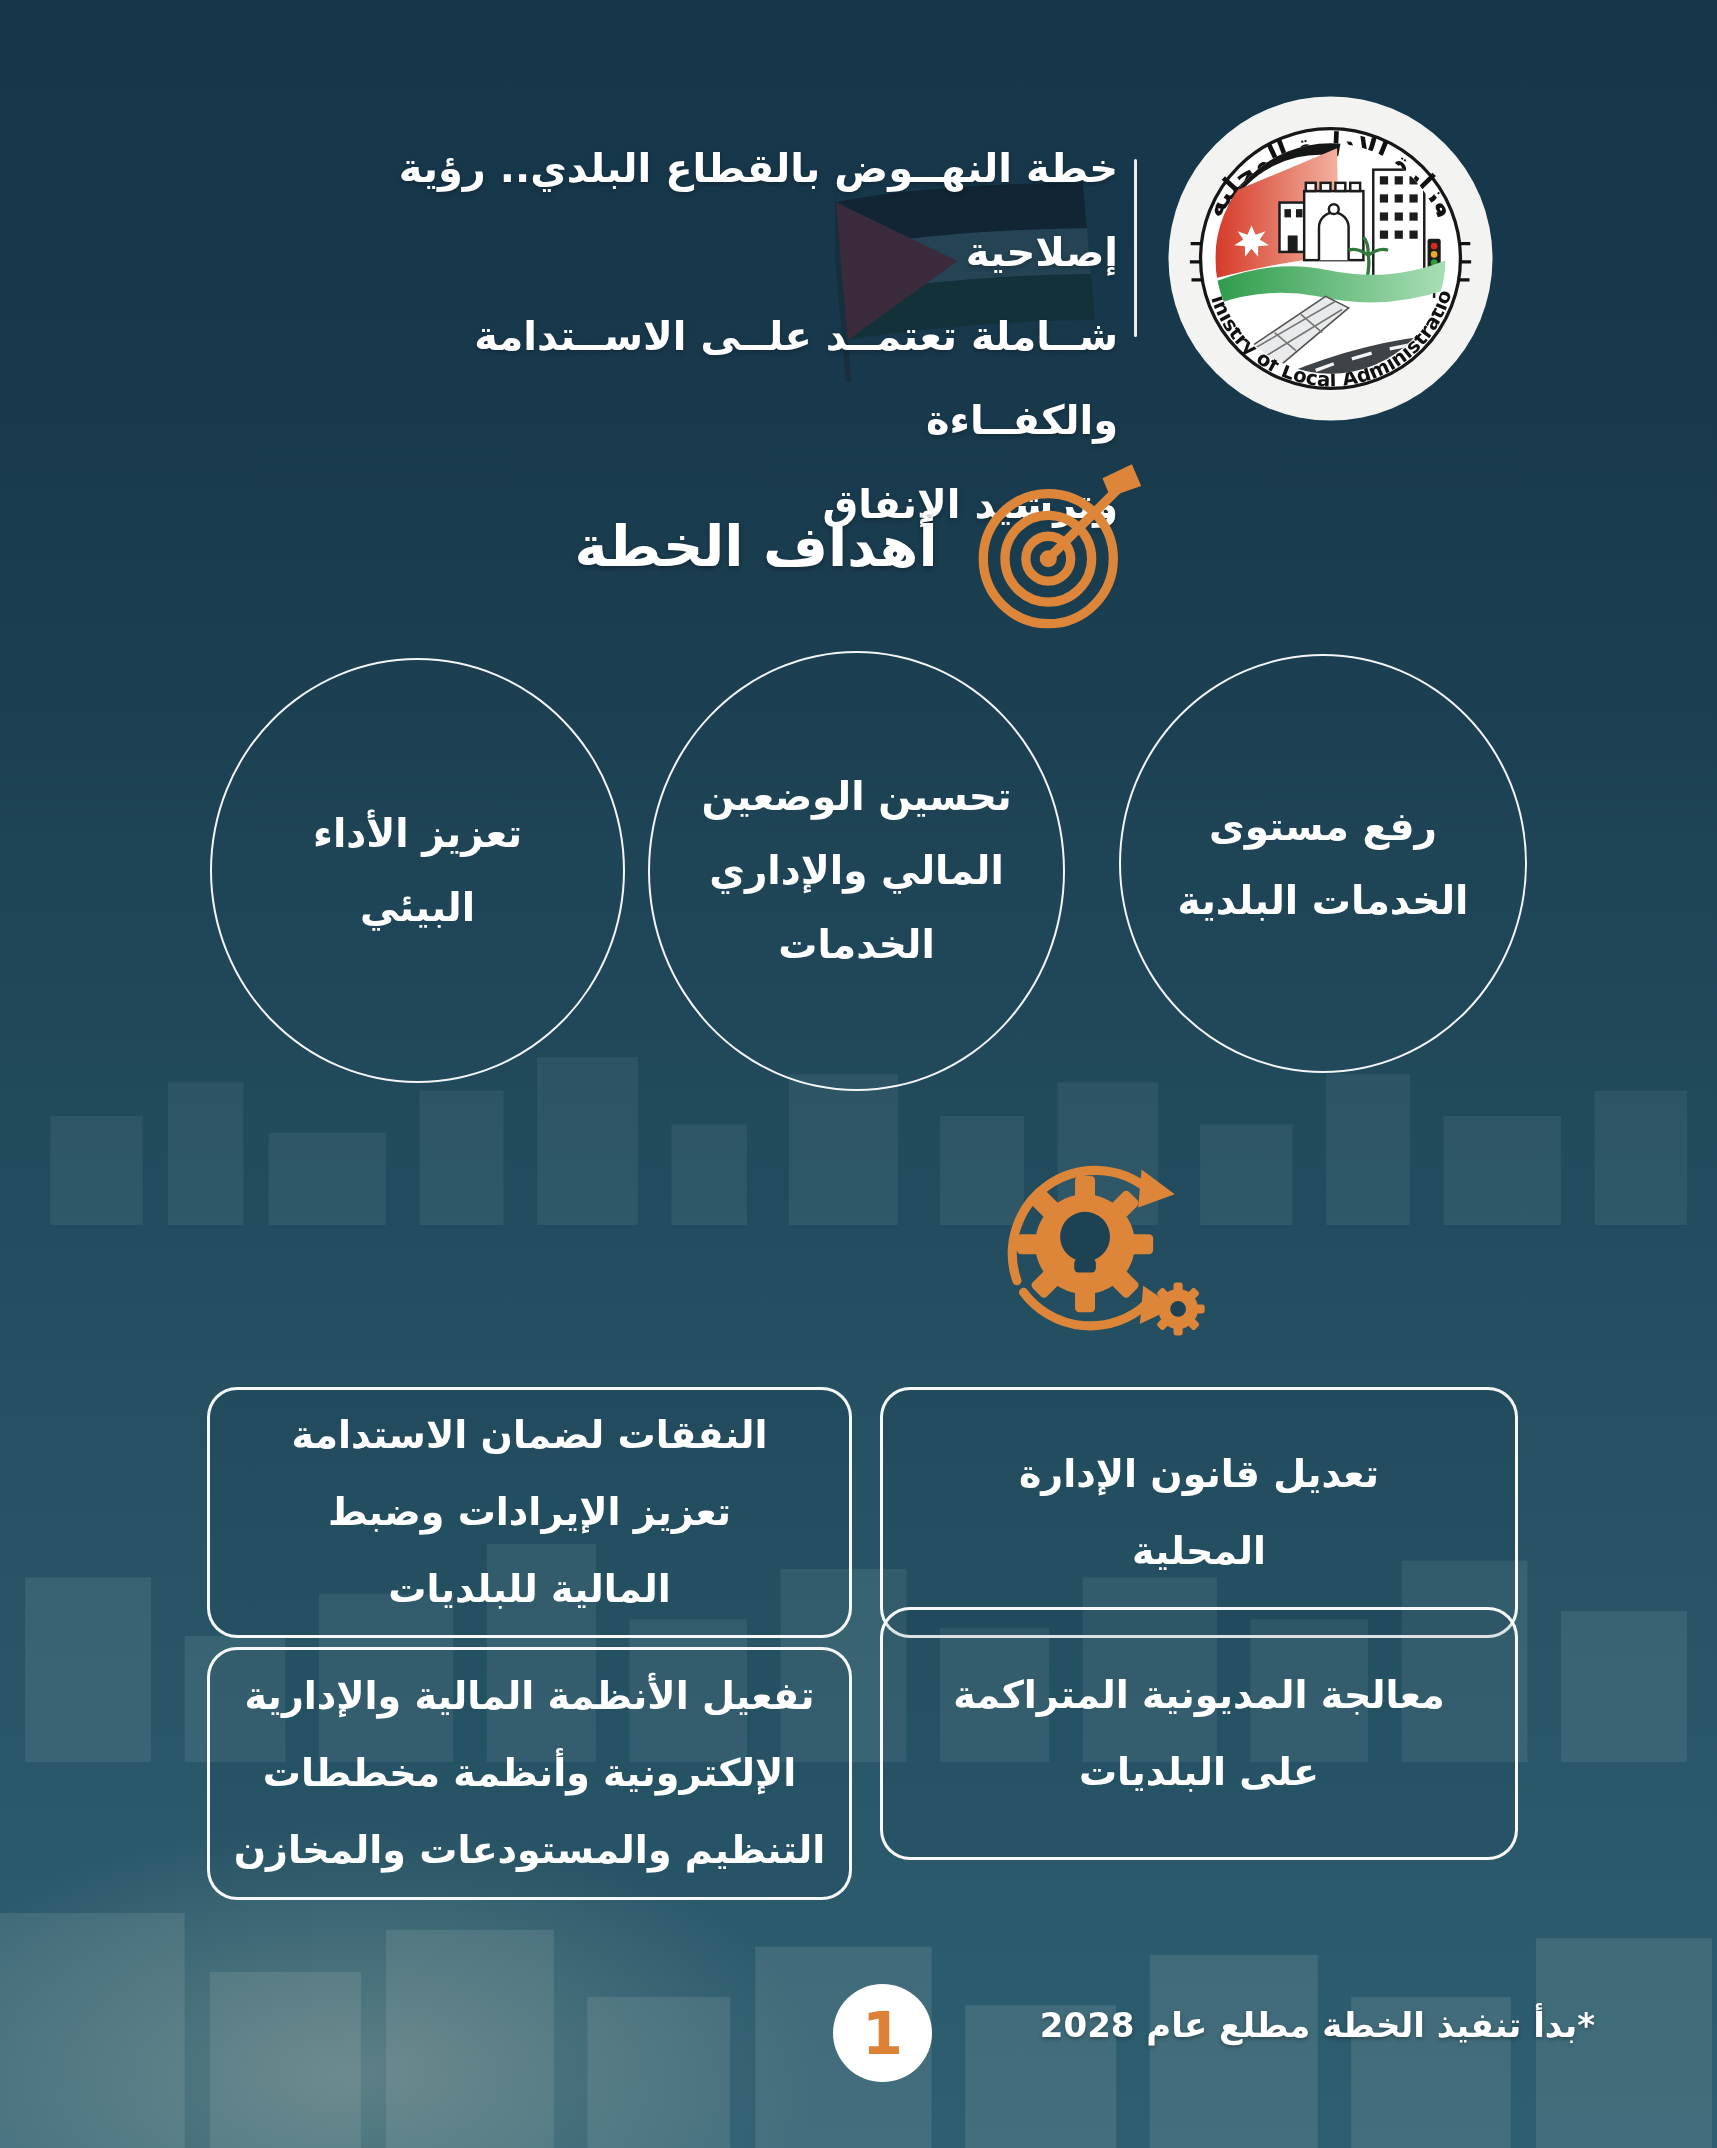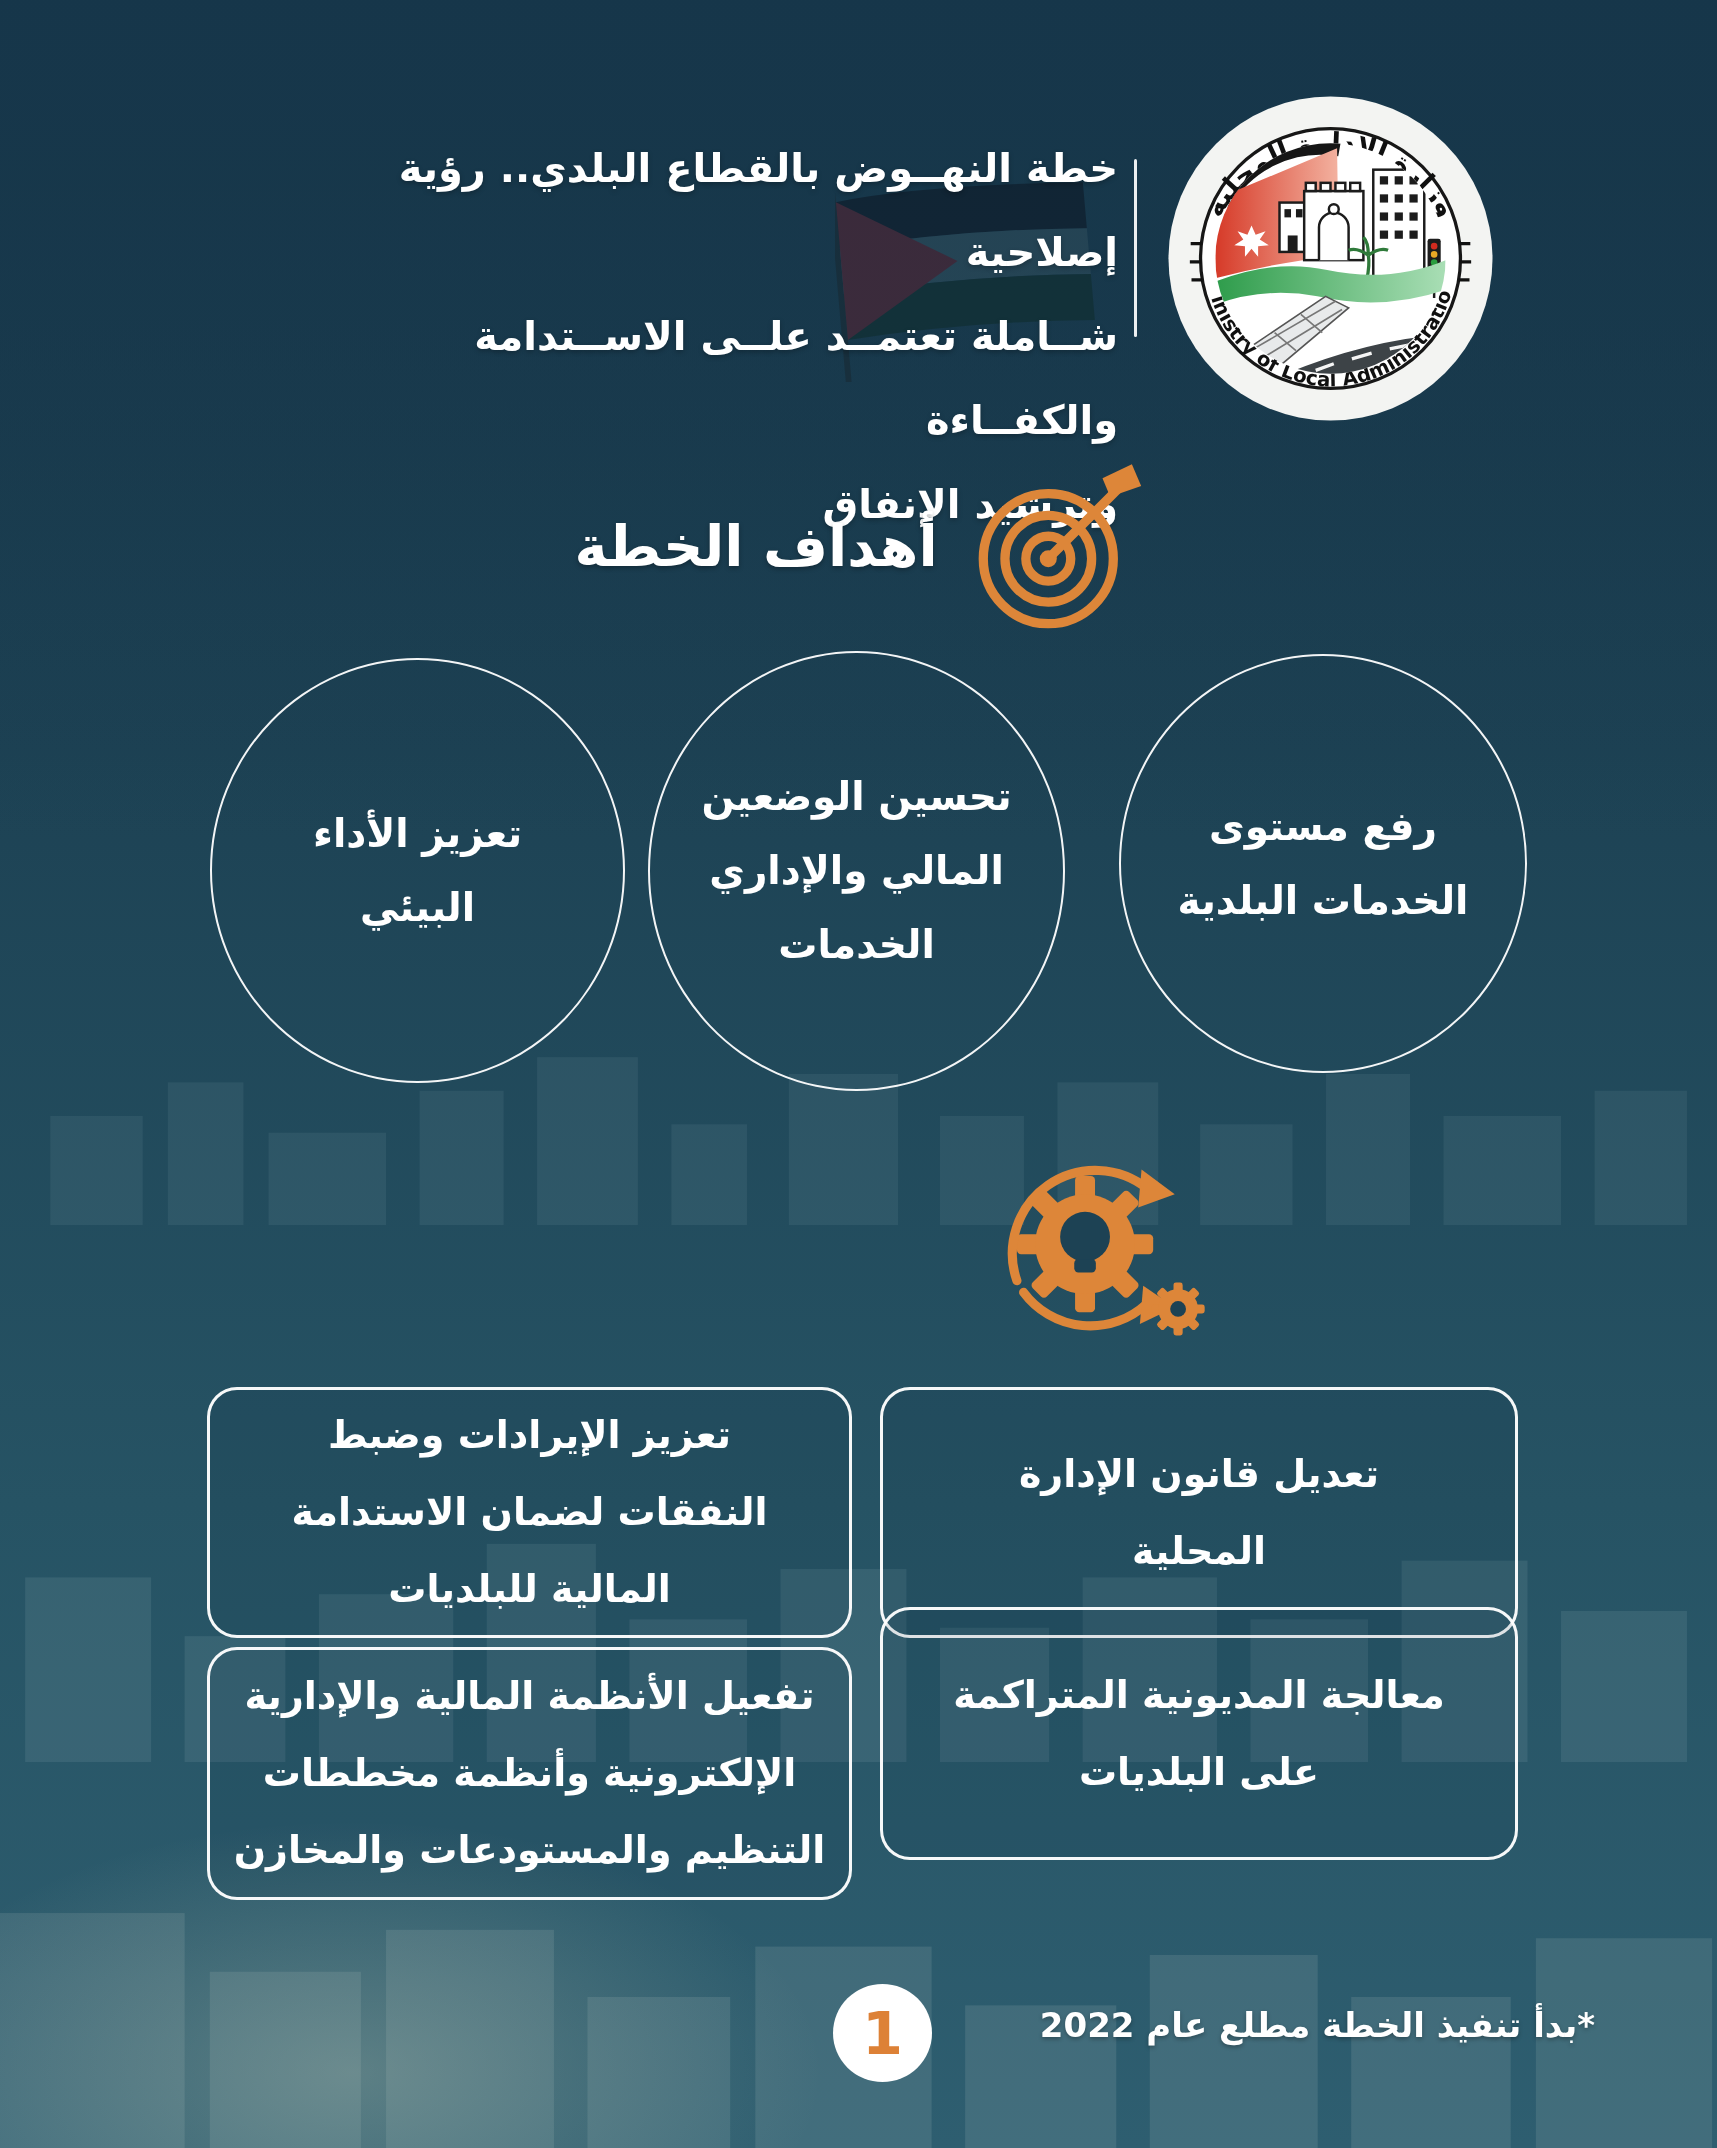--- a/index.html
+++ b/index.html
@@ -289,33 +289,33 @@
       <circle cx="224" cy="184" r="24"></circle>
     </g>
     <circle cx="224" cy="184" r="9.5" fill="#1d4254"></circle>
   </svg>
 
   <div class="mbox" id="mbox-law">
     <div>تعديل قانون الإدارة</div>
     <div>المحلية</div>
   </div>
   <div class="mbox" id="mbox-revenue">
+    <div>النفقات لضمان الاستدامة</div>
     <div>تعزيز الإيرادات وضبط</div>
-    <div>النفقات لضمان الاستدامة</div>
     <div>المالية للبلديات</div>
   </div>
   <div class="mbox" id="mbox-debt">
     <div>معالجة المديونية المتراكمة</div>
     <div>على البلديات</div>
   </div>
   <div class="mbox" id="mbox-systems">
     <div>تفعيل الأنظمة المالية والإدارية</div>
     <div>الإلكترونية وأنظمة مخططات</div>
     <div>التنظيم والمستودعات والمخازن</div>
   </div>
 
   <div class="page-badge">
     <span>1</span>
   </div>
-  <div class="footnote">*بدأ تنفيذ الخطة مطلع عام 2022</div>
+  <div class="footnote">*بدأ تنفيذ الخطة مطلع عام 2028</div>
 
 </div>
 
 
 </body></html>

